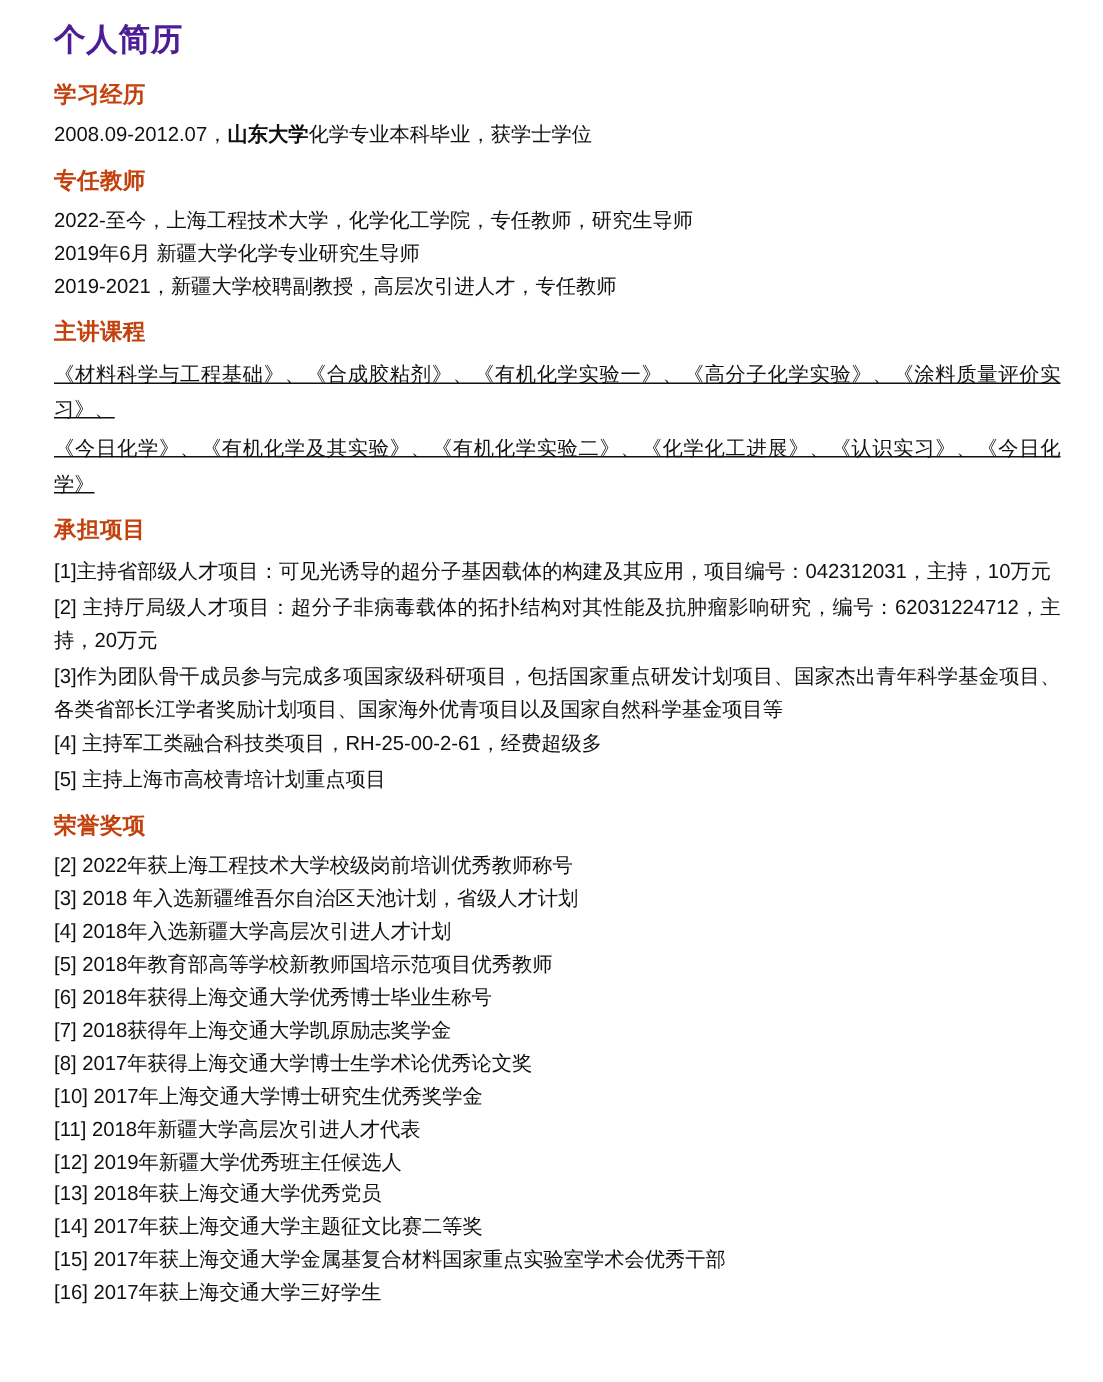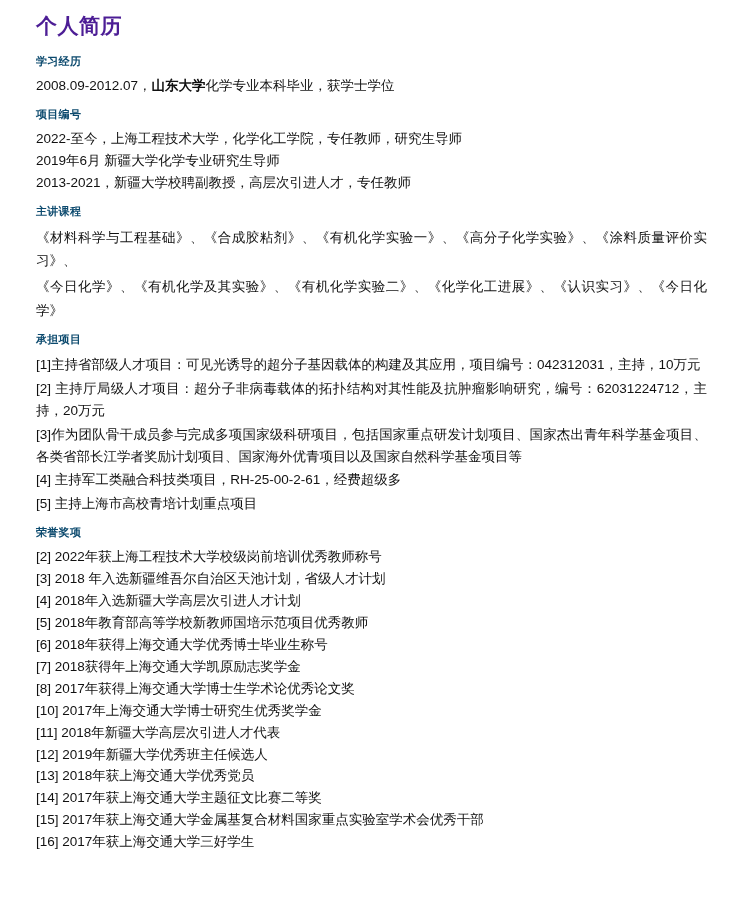--- a/index.html
+++ b/index.html
@@ -22,22 +22,22 @@
     color: #4c1d95;
     font-size: 21px;
     font-weight: bold;
     margin: 4px 0 14px 0;
     letter-spacing: 0.5px;
   }
   .section {
     margin-bottom: 10px;
   }
   .section-heading {
-    color: #0c4a6e;
-    font-size: 11px;
+    color: #c2410c;
+    font-size: 15px;
     font-weight: bold;
     margin: 10px 0 7px 0;
     letter-spacing: 0.3px;
   }
   .line {
     font-size: 13.5px;
     line-height: 1.55;
     margin: 0 0 2px 0;
     color: #111111;
   }
@@ -49,44 +49,45 @@
   }
   .para {
     font-size: 13.5px;
     line-height: 1.62;
     margin: 0 0 2px 0;
     text-align: justify;
     color: #111111;
   }
   .courses .para {
     line-height: 1.75;
+    text-decoration: underline;
   }
 </style>
 </head>
 <body>
 
 <div class="page">
 
   <div class="doc-title">个人简历</div>
 
   <div class="section">
     <div class="section-heading">学习经历</div>
     <div class="list">
       <div class="line">
         <span>2008.09-2012.07，</span><span class="bold">山东大学</span><span>化学专业本科毕业，获学士学位</span>
       </div>
     </div>
   </div>
 
   <div class="section">
-    <div class="section-heading">项目编号</div>
+    <div class="section-heading">专任教师</div>
     <div class="list">
       <div class="line">2022-至今，上海工程技术大学，化学化工学院，专任教师，研究生导师</div>
       <div class="line">2019年6月 新疆大学化学专业研究生导师</div>
-      <div class="line">2013-2021，新疆大学校聘副教授，高层次引进人才，专任教师</div>
+      <div class="line">2019-2021，新疆大学校聘副教授，高层次引进人才，专任教师</div>
     </div>
   </div>
 
   <div class="section courses">
     <div class="section-heading">主讲课程</div>
     <div class="para">《材料科学与工程基础》、《合成胶粘剂》、《有机化学实验一》、《高分子化学实验》、《涂料质量评价实习》、</div>
     <div class="para">《今日化学》、《有机化学及其实验》、《有机化学实验二》、《化学化工进展》、《认识实习》、《今日化学》</div>
   </div>
 
   <div class="section">

